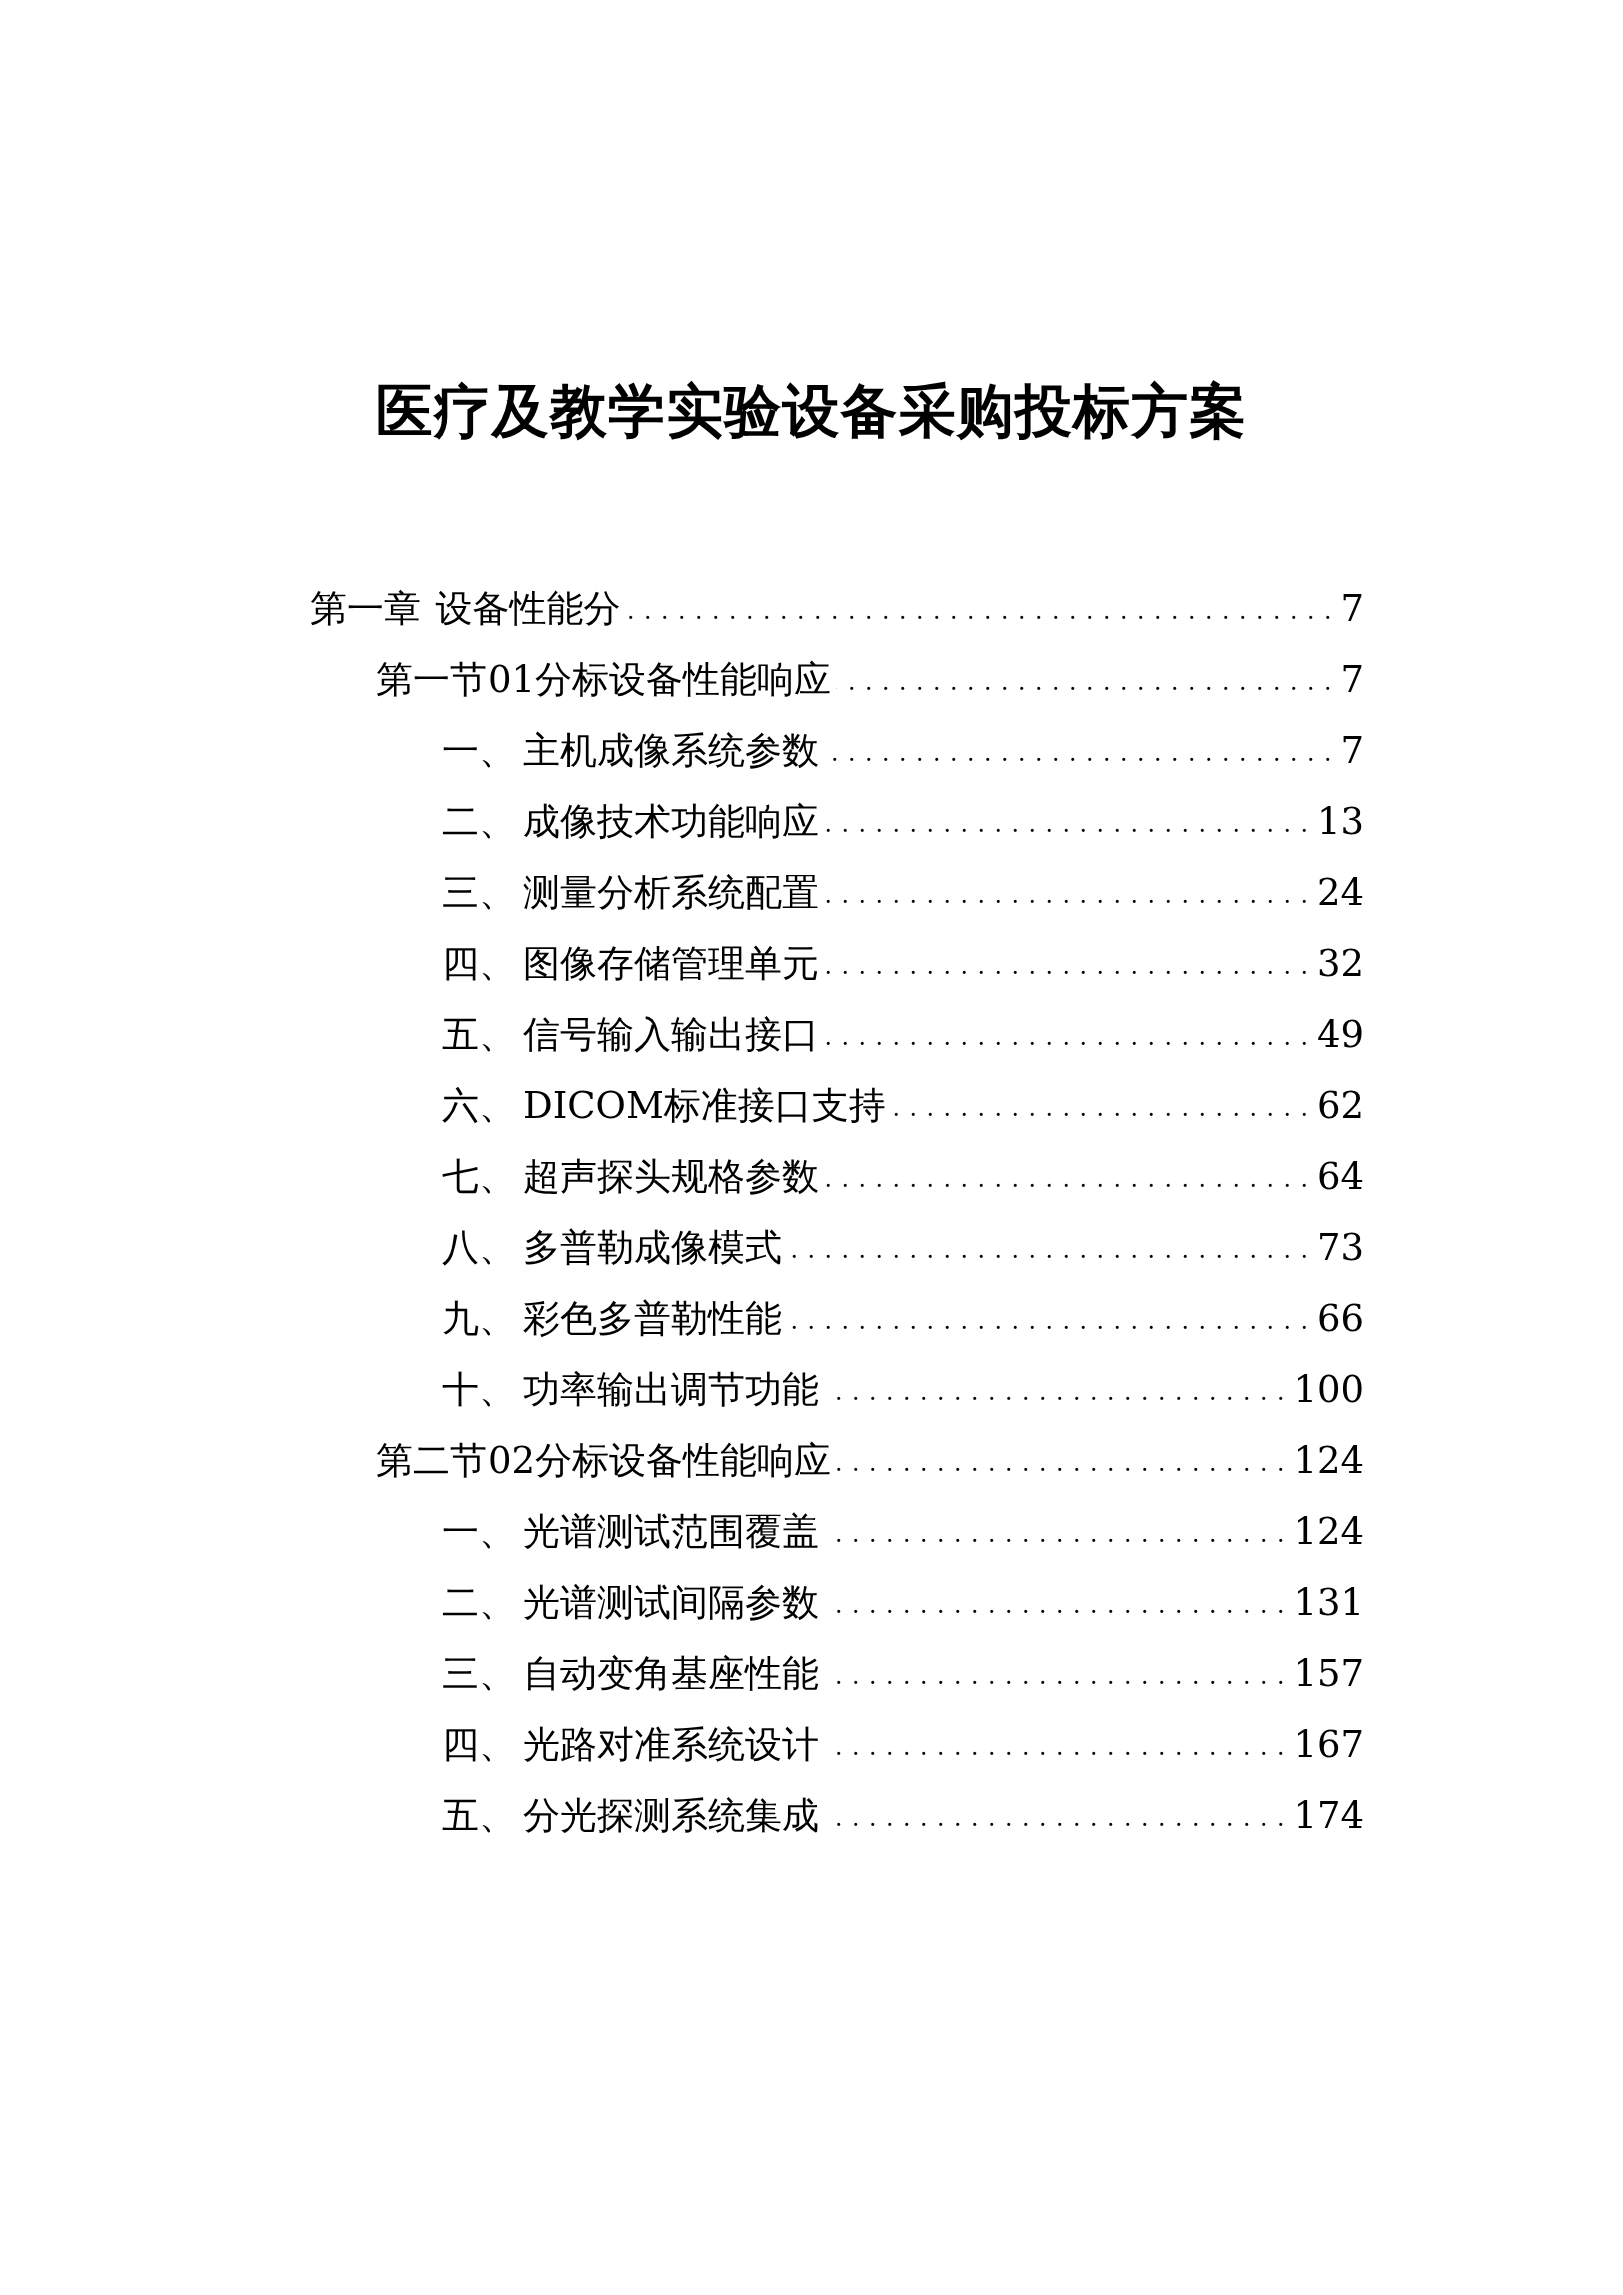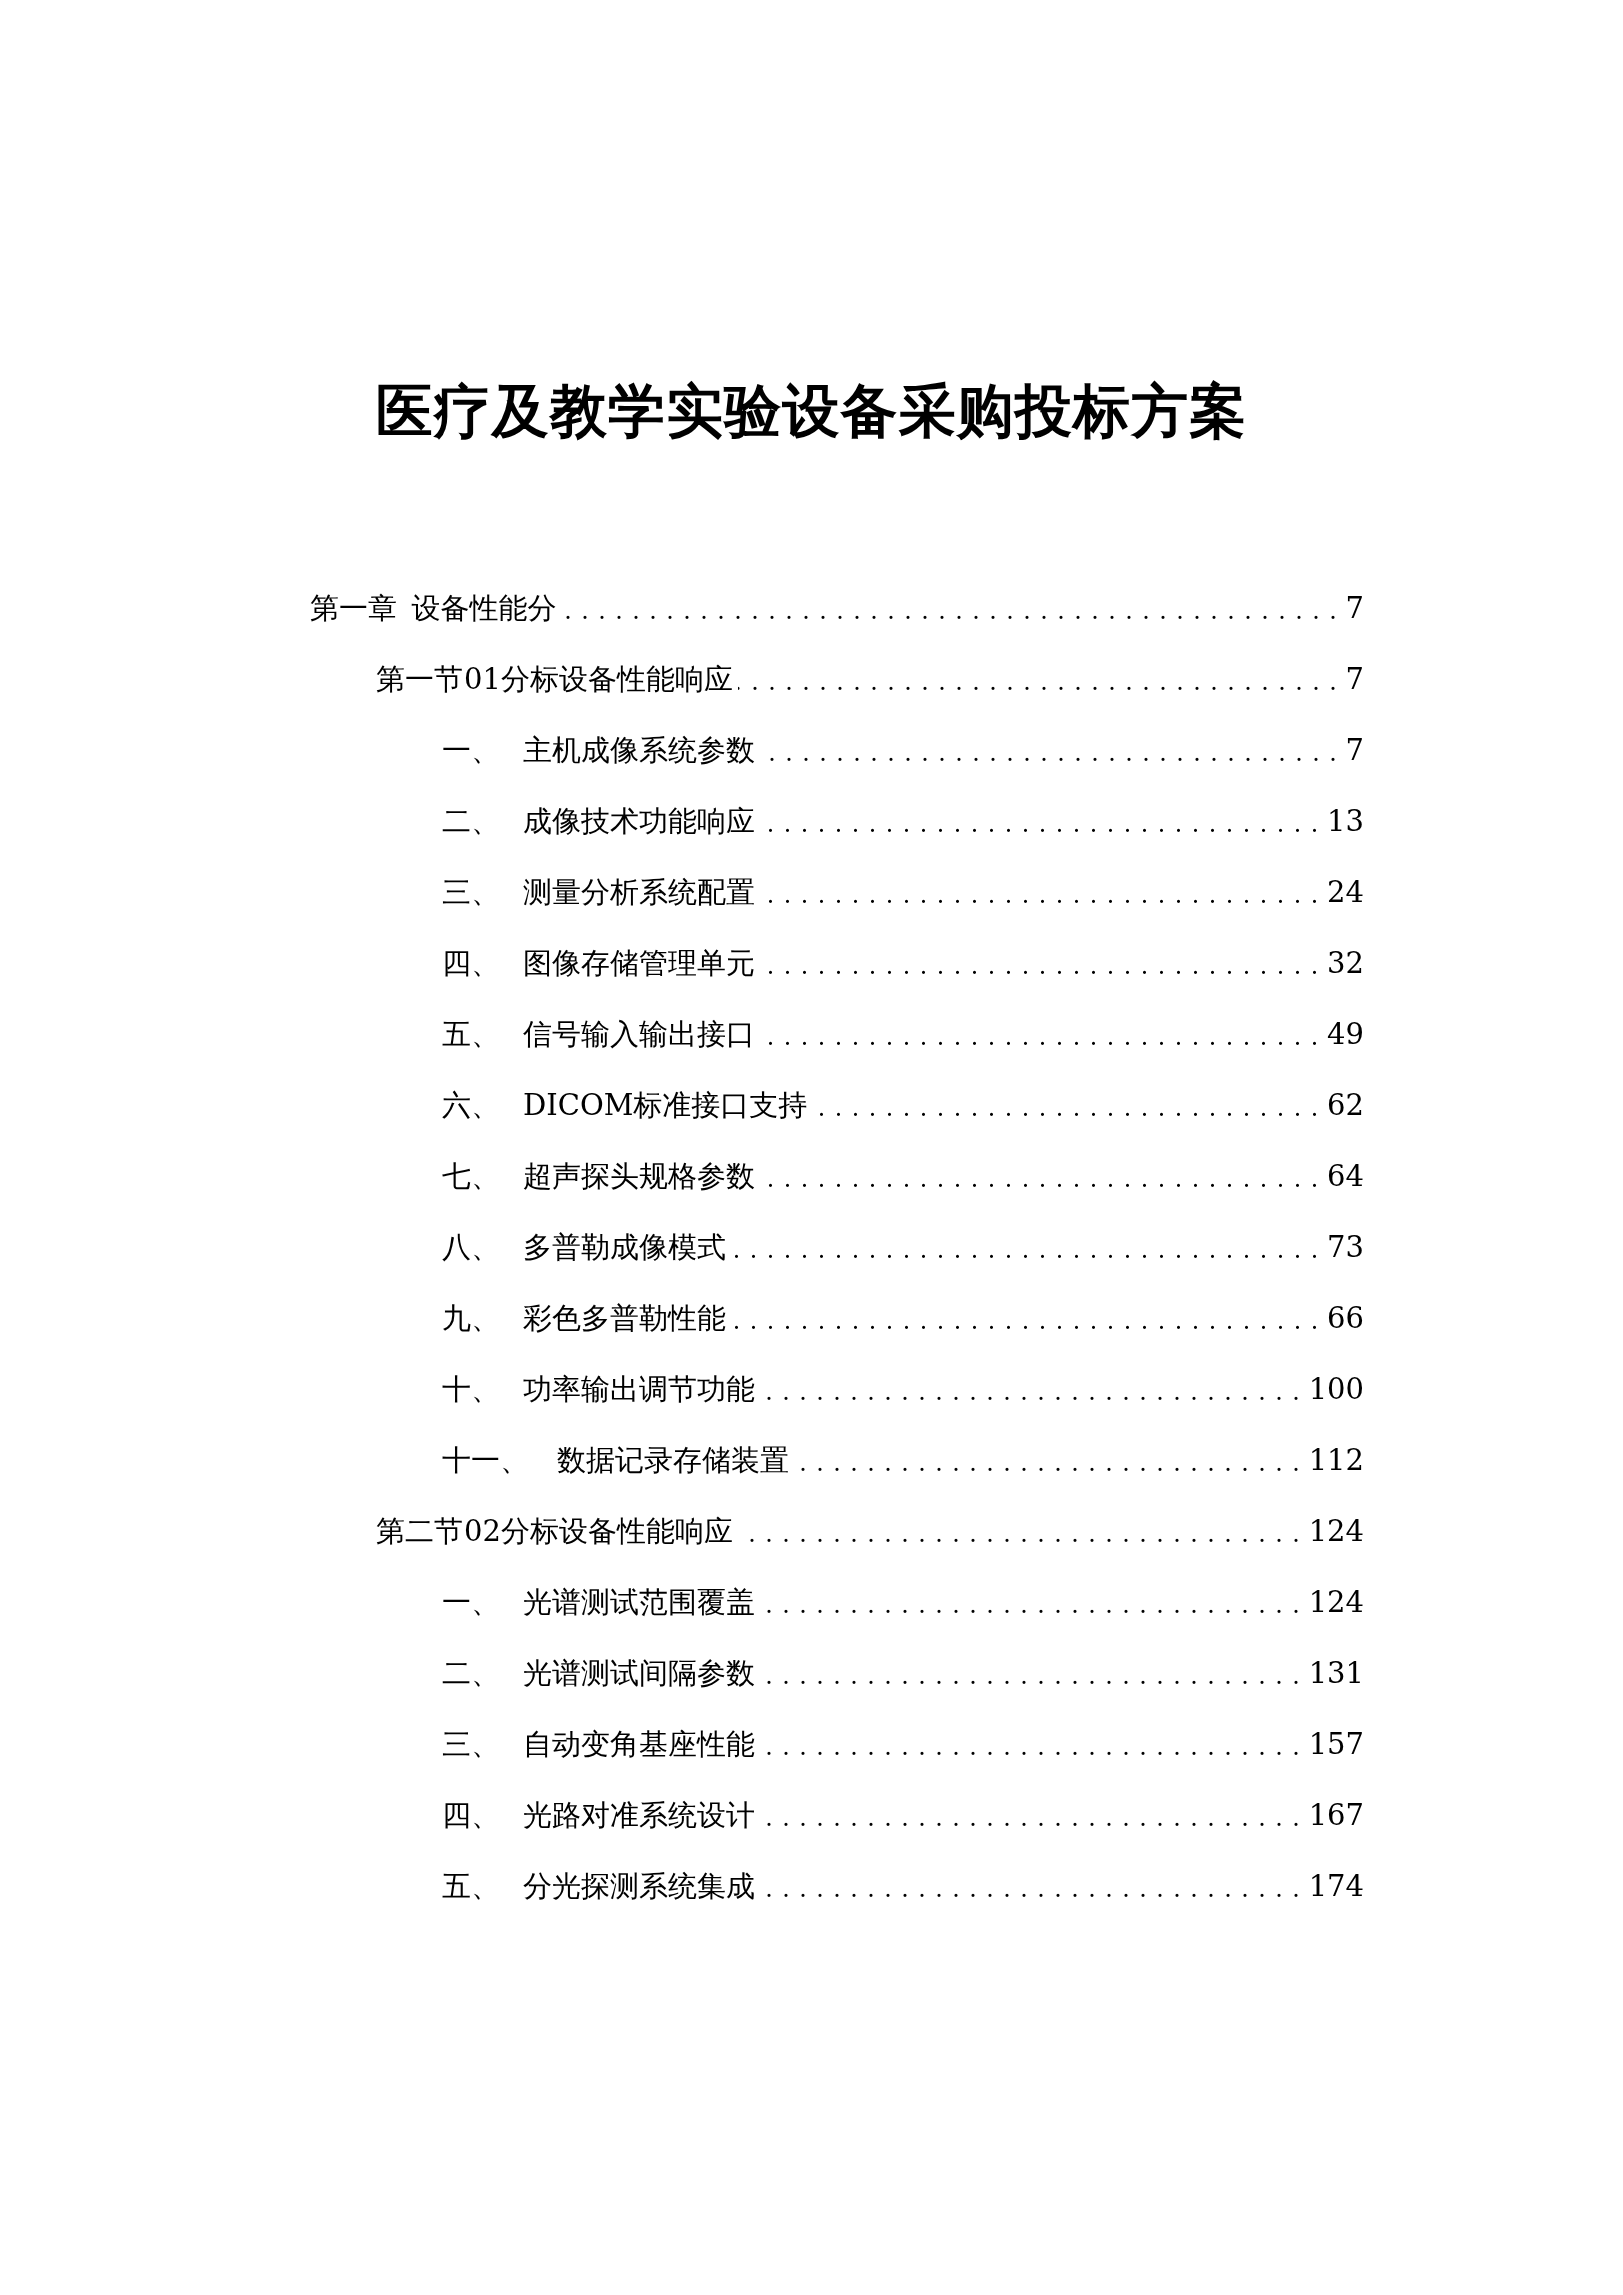--- a/index.html
+++ b/index.html
@@ -40,21 +40,21 @@
       position: absolute;
       left: 0;
       top: 573px;
       width: 1623px;
     }
     .toc-row {
       position: relative;
       height: 71px;
       display: flex;
       align-items: center;
-      font-size: 29px;
+      font-size: 37px;
       line-height: 39px;
       white-space: nowrap;
       padding-left: 12px;
     }
     .toc-row .entry {
       position: absolute;
       display: flex;
       align-items: flex-end;
       right: 259px;   
       top: 16.4px;
@@ -209,28 +209,20 @@
 
     <div class="toc-row lvl-item">
       <div class="entry">
         <span class="num">十、</span>
         <span class="label">功率输出调节功能</span>
         <span class="leader"></span>
         <span class="page-no">100</span>
       </div>
     </div>
 
-    <div class="toc-row lvl-item">
-      <div class="entry">
-        <span class="num wide">十一、</span>
-        <span class="label">数据记录存储装置</span>
-        <span class="leader"></span>
-        <span class="page-no">112</span>
-      </div>
-    </div>
 
 
     <div class="toc-row lvl-section">
       <div class="entry">
         <span class="num">第二节</span>
         <span class="label">02分标设备性能响应</span>
         <span class="leader"></span>
         <span class="page-no">124</span>
       </div>
     </div>

